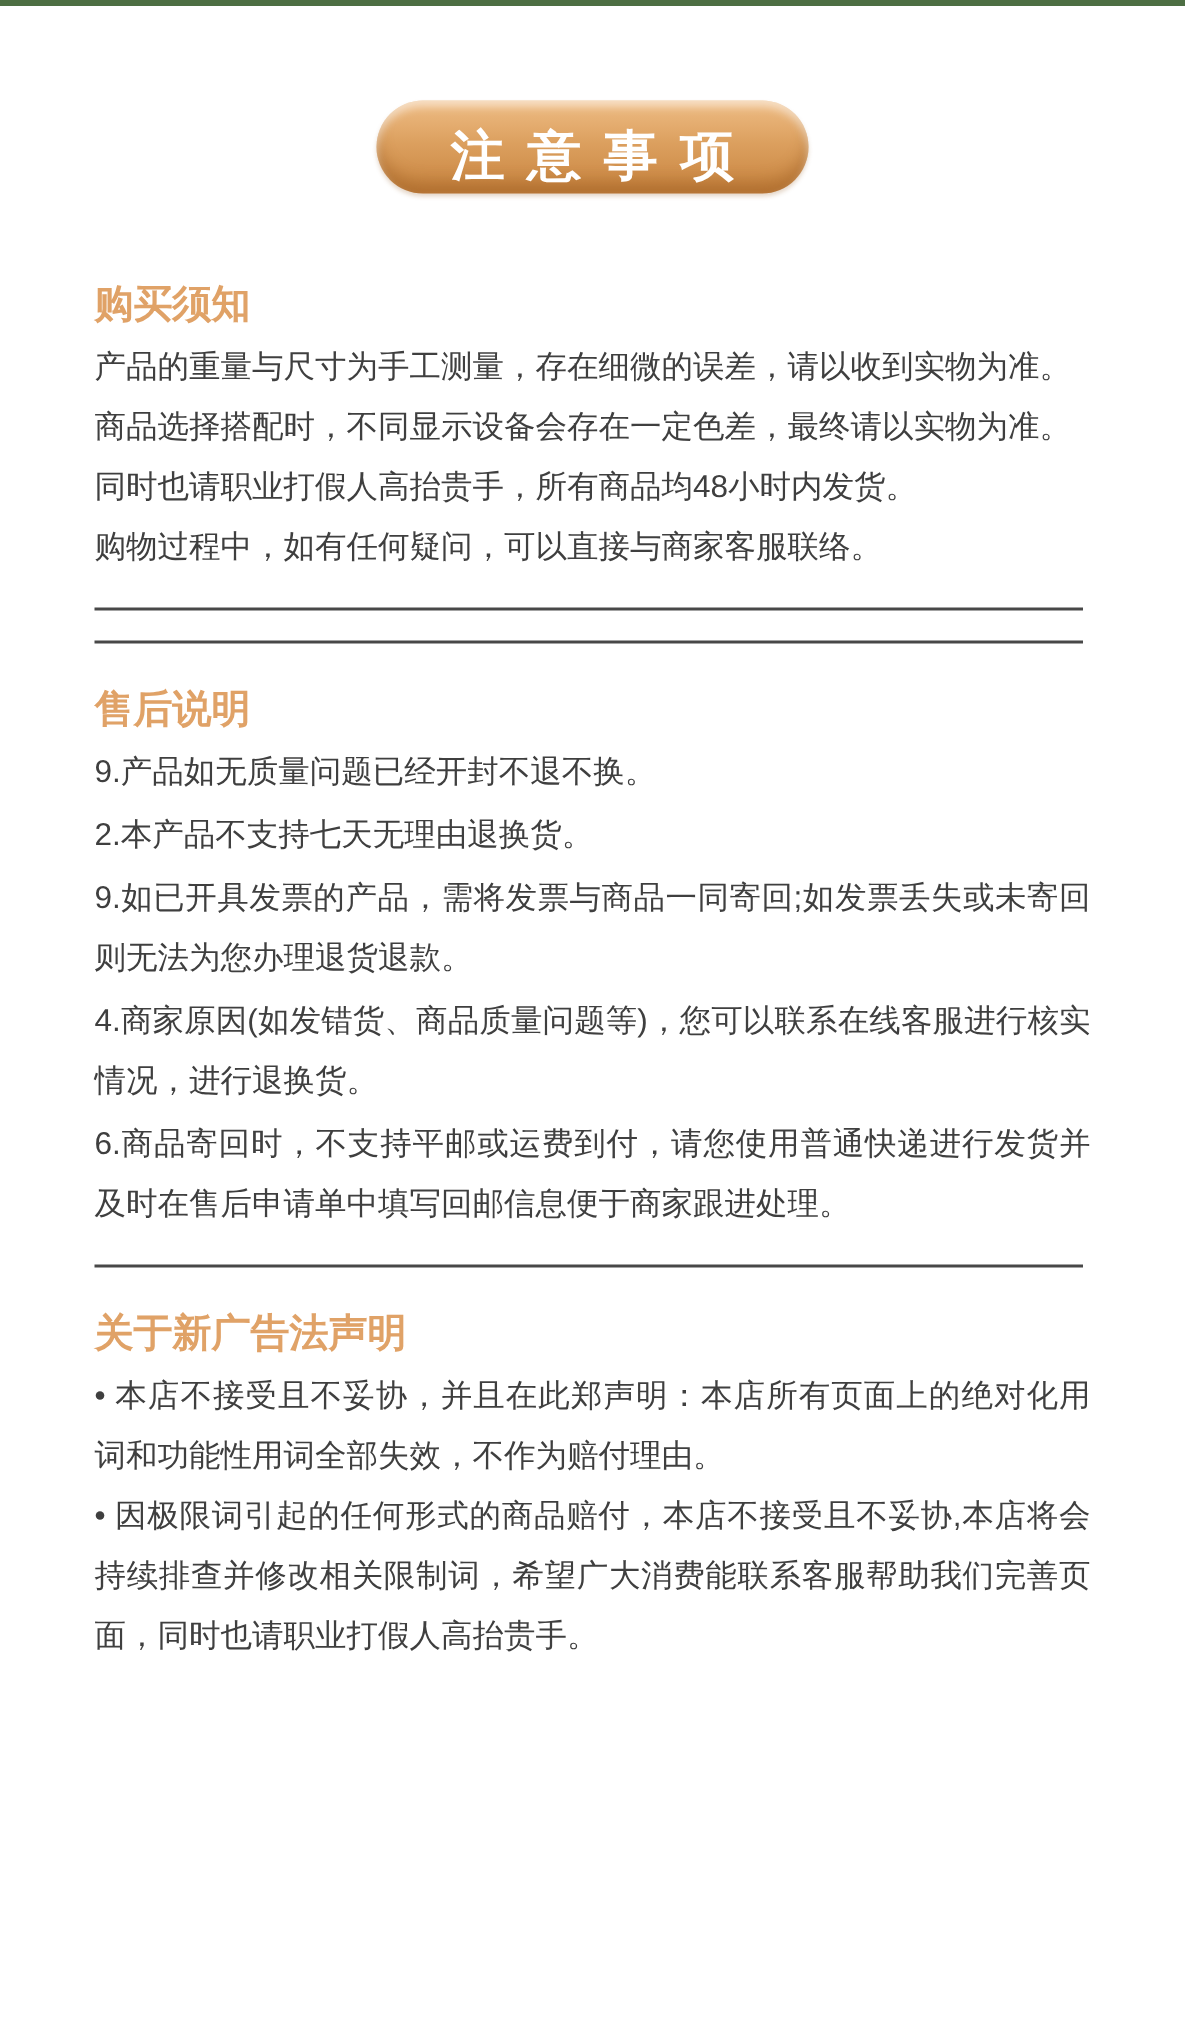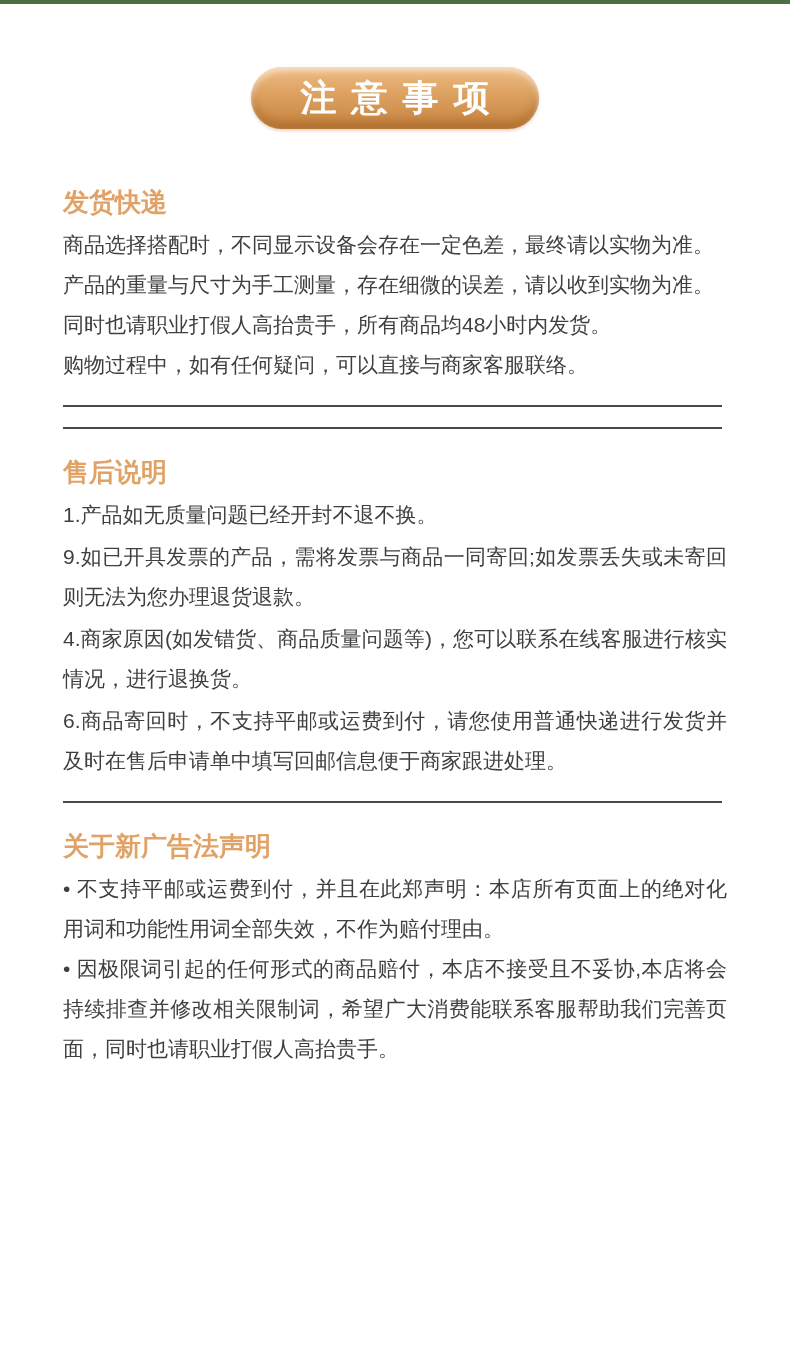--- a/index.html
+++ b/index.html
@@ -19,21 +19,21 @@
   .badge {
     width: 288px;
     height: 62px;
     margin: 63px auto 0 auto;
     border-radius: 31px;
     background: linear-gradient(180deg, #efbd85 0%, #dca05f 45%, #c8843f 100%);
     box-shadow: inset 0 4px 6px rgba(255,255,255,0.55),
                 inset 0 -8px 10px rgba(146,83,24,0.40),
                 0 2px 3px rgba(150,95,40,0.25);
     display: flex;
-    align-items: center;
+    align-items: flex-end;
     justify-content: center;
   }
   .badge-text {
     color: #ffffff;
     font-size: 36px;
     font-weight: bold;
     letter-spacing: 15px;
     padding-left: 15px;
     white-space: nowrap;
   }
@@ -70,41 +70,42 @@
 
 <div class="top-bar"></div>
 
 <div class="badge">
   <span class="badge-text">注意事项</span>
 </div>
 
 <main class="content">
 
   <section class="section first">
-    <h2 class="sec-heading">发货快递</h2>
+    <h2 class="sec-heading">购买须知</h2>
+    <p class="body-p">产品的重量与尺寸为手工测量，存在细微的误差，请以收到实物为准。</p>
     <p class="body-p">商品选择搭配时，不同显示设备会存在一定色差，最终请以实物为准。</p>
-    <p class="body-p">产品的重量与尺寸为手工测量，存在细微的误差，请以收到实物为准。</p>
     <p class="body-p">同时也请职业打假人高抬贵手，所有商品均48小时内发货。</p>
     <p class="body-p">购物过程中，如有任何疑问，可以直接与商家客服联络。</p>
   </section>
 
   <hr class="divider">
 
 
   <hr class="divider">
 
   <section class="section gapped">
     <h2 class="sec-heading">售后说明</h2>
-    <p class="body-p">1.产品如无质量问题已经开封不退不换。</p>
+    <p class="body-p">9.产品如无质量问题已经开封不退不换。</p>
+    <p class="body-p">2.本产品不支持七天无理由退换货。</p>
     <p class="body-p">9.如已开具发票的产品，需将发票与商品一同寄回;如发票丢失或未寄回则无法为您办理退货退款。</p>
     <p class="body-p">4.商家原因(如发错货、商品质量问题等)，您可以联系在线客服进行核实情况，进行退换货。</p>
     <p class="body-p">6.商品寄回时，不支持平邮或运费到付，请您使用普通快递进行发货并及时在售后申请单中填写回邮信息便于商家跟进处理。</p>
   </section>
 
   <hr class="divider">
 
   <section class="section">
     <h2 class="sec-heading">关于新广告法声明</h2>
-    <p class="body-p">• 不支持平邮或运费到付，并且在此郑声明：本店所有页面上的绝对化用词和功能性用词全部失效，不作为赔付理由。</p>
+    <p class="body-p">• 本店不接受且不妥协，并且在此郑声明：本店所有页面上的绝对化用词和功能性用词全部失效，不作为赔付理由。</p>
     <p class="body-p">• 因极限词引起的任何形式的商品赔付，本店不接受且不妥协,本店将会持续排查并修改相关限制词，希望广大消费能联系客服帮助我们完善页面，同时也请职业打假人高抬贵手。</p>
   </section>
 
 </main>
 
 </body></html>

